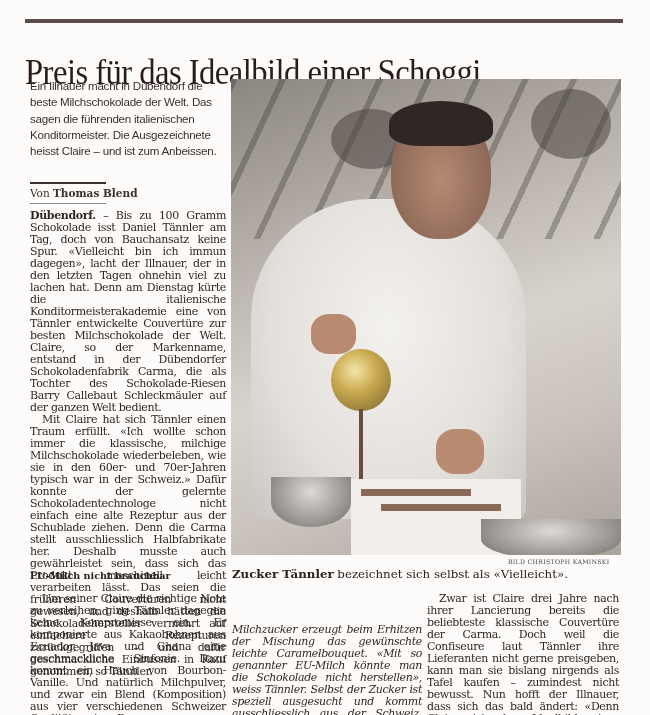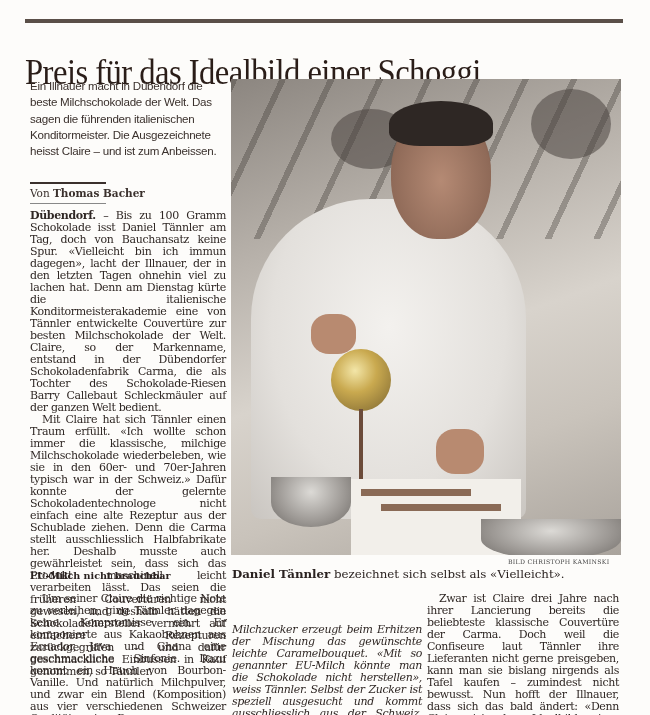--- a/index.html
+++ b/index.html
@@ -69,21 +69,21 @@
 
 <div class="topbar"></div>
 
 <h1 class="headline">Preis für das Idealbild einer Schoggi</h1>
 
 <div class="lead">Ein Illnauer macht in Dübendorf die beste Milchschokolade der Welt. Das sagen die führenden italienischen Konditormeister. Die Ausgezeichnete heisst Claire – und ist zum Anbeissen.</div>
 
 <div class="rule r1"></div>
 <div class="byline">
   <span>Von</span>
-  <b>Thomas Bacher</b>
+  <b>Thomas Blend</b>
 </div>
 <div class="rule r2"></div>
 
 <div class="col c1">
   <p class="first"><b>Dübendorf.</b><span> – Bis zu 100 Gramm Schokolade isst Daniel Tännler am Tag, doch von Bauchansatz keine Spur. «Vielleicht bin ich immun dagegen», lacht der Illnauer, der in den letzten Tagen ohnehin viel zu lachen hat. Denn am Dienstag kürte die italienische Konditormeisterakademie eine von Tännler entwickelte Couvertüre zur besten Milchschokolade der Welt. Claire, so der Markenname, entstand in der Dübendorfer Schokoladenfabrik Carma, die als Tochter des Schokolade-Riesen Barry Callebaut Schleckmäuler auf der ganzen Welt bedient.</span></p>
   <p>Mit Claire hat sich Tännler einen Traum erfüllt. «Ich wollte schon immer die klassische, milchige Milchschokolade wiederbeleben, wie sie in den 60er- und 70er-Jahren typisch war in der Schweiz.» Dafür konnte der gelernte Schokoladentechnologe nicht einfach eine alte Rezeptur aus der Schublade ziehen. Denn die Carma stellt ausschliesslich Halbfabrikate her. Deshalb musste auch gewährleistet sein, dass sich das Produkt maschinell leicht verarbeiten lässt. Das seien die früheren Couvertüren nicht gewesen, und deshalb hätten die Schokoladehersteller vermehrt auf einfachere Rezepturen zurückgegriffen – und dafür geschmackliche Einbussen in Kauf genommen, so Tännler.</p>
 </div>
 
 <div class="subhead">EU-Milch nicht brauchbar</div>
 
@@ -111,14 +111,14 @@
   <div class="bowl" style="left:40px;top:398px;width:80px;height:50px;"></div>
   <div class="tray"></div>
   <div class="stripe" style="left:130px;top:410px;width:110px;"></div>
   <div class="stripe" style="left:150px;top:425px;width:120px;"></div>
   <div class="bowl" style="left:250px;top:440px;width:140px;height:40px;"></div>
 </div>
 
 <div class="credit">BILD CHRISTOPH KAMINSKI</div>
 
 <div class="caption">
-  <b>Daniel Tännler</b><span> bezeichnet sich selbst als «Vielleicht».</span>
+  <b>Zucker Tännler</b><span> bezeichnet sich selbst als «Vielleicht».</span>
 </div>
 
 </body></html>

